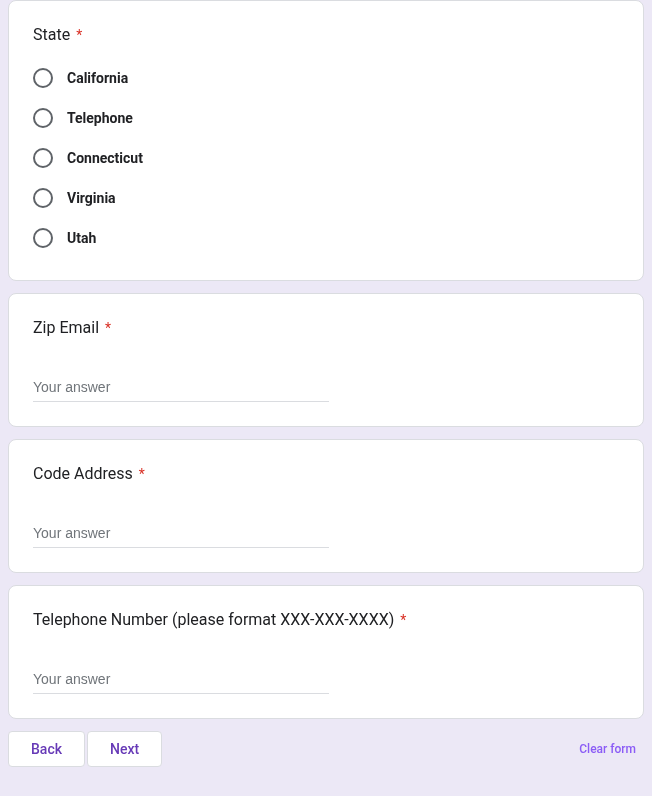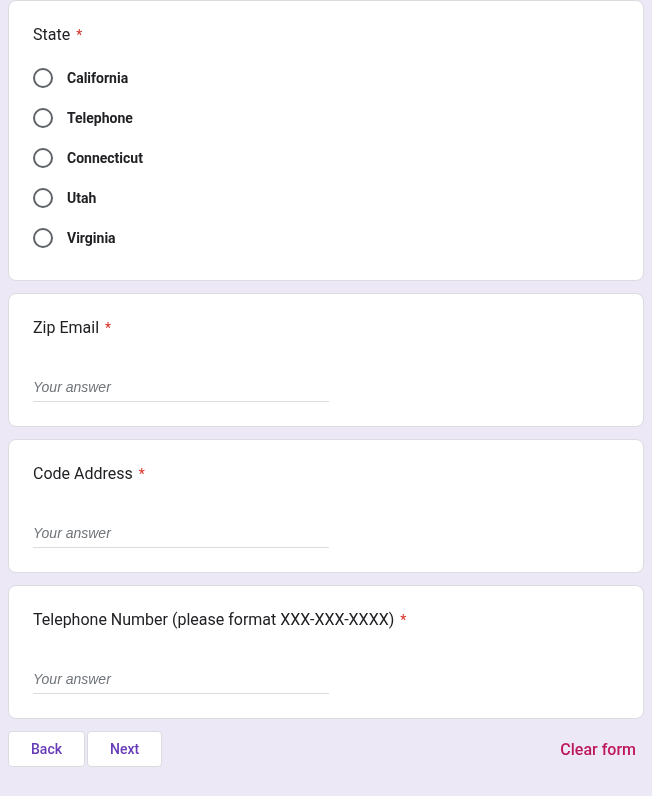--- a/index.html
+++ b/index.html
@@ -58,21 +58,20 @@
     }
     .text-input {
       border: none;
       border-bottom: 1px solid #dadce0;
       font-size: 14px;
       padding: 4px 0 6px 0;
       width: 296px;
       outline: none;
       color: #be185d;
       margin-top: 22px;
-      font-style: italic;
     }
     .text-input::placeholder {
       color: #70757a;
     }
     .footer {
       display: flex;
       align-items: center;
       justify-content: space-between;
       margin-top: 4px;
     }
@@ -85,22 +84,22 @@
       border: 1px solid #dadce0;
       border-radius: 4px;
       color: #673ab7;
       font-size: 14px;
       font-weight: 500;
       padding: 9px 22px;
       cursor: pointer;
       font-family: inherit;
     }
     .clear-form {
-      color: #be185d;
-      font-size: 16px;
+      color: #8b5cf6;
+      font-size: 12px;
       font-weight: 500;
       cursor: pointer;
       padding: 8px;
     }
   </style>
 </head>
 <body>
 
 <div class="card">
   <div class="question-label">
@@ -115,25 +114,25 @@
     <div class="radio-option">
       <span class="radio-circle"></span>
       <span class="radio-label">Telephone</span>
     </div>
     <div class="radio-option">
       <span class="radio-circle"></span>
       <span class="radio-label">Connecticut</span>
     </div>
     <div class="radio-option">
       <span class="radio-circle"></span>
-      <span class="radio-label">Utah</span>
+      <span class="radio-label">Virginia</span>
     </div>
     <div class="radio-option">
       <span class="radio-circle"></span>
-      <span class="radio-label">Virginia</span>
+      <span class="radio-label">Utah</span>
     </div>
   </div>
 </div>
 
 <div class="card">
   <div class="question-label">
     <span>Zip Email</span>
     <span class="required-asterisk">*</span>
   </div>
   <input type="text" class="text-input" placeholder="Your answer" style="">

